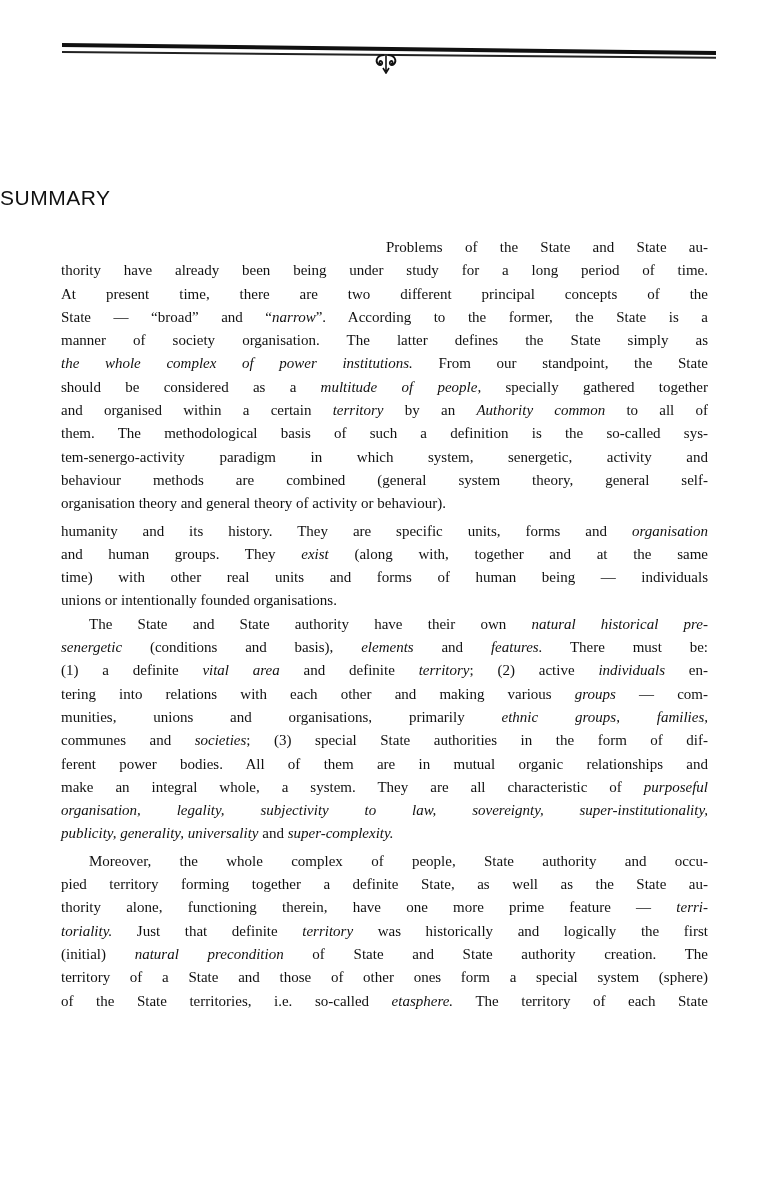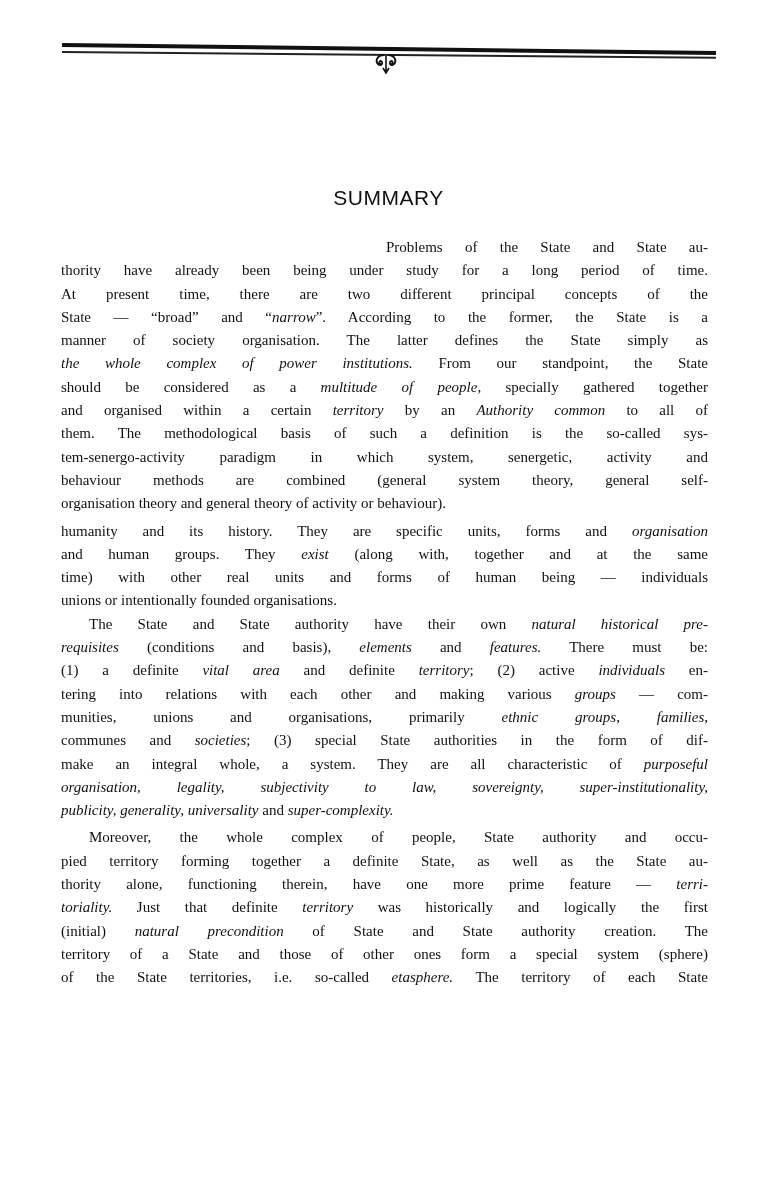--- a/index.html
+++ b/index.html
@@ -4,21 +4,21 @@
 <style>
   html, body { margin: 0; padding: 0; background: #ffffff; }
   body { width: 777px; height: 1185px; position: relative; overflow: hidden;
          font-family: "Liberation Serif", serif; color: #111; }
   .rule-wrap { position: absolute; left: 62px; top: 40px; width: 654px; height: 40px; }
   .rule-thick { position: absolute; left: 0; top: 3px; width: 654px; height: 4px; background: #111;
                 transform: skewY(0.7deg); transform-origin: left; }
   .rule-thin { position: absolute; left: 0; top: 11px; width: 654px; height: 1.5px; background: #222;
                transform: skewY(0.5deg); transform-origin: left; }
   .ornament { position: absolute; left: 311px; top: 12px; width: 26px; height: 22px; }
-  .title { position: absolute; left: 0; width: 777px; top: 186px; text-align: center;
+  .title { position: absolute; left: 0; width: 777px; top: 186px; 
            font-family: "Liberation Sans", sans-serif; font-size: 21px; letter-spacing: 0.5px; }
   .text { position: absolute; left: 61px; width: 647px; top: 236px;
           font-size: 15px; line-height: 23.3px; text-align: justify; }
   .text p { margin: 0; }
   .line { display: block; text-align: justify; text-align-last: justify; white-space: nowrap; }
   .last { text-align-last: left; }
   i { font-style: italic; }
 </style>
 </head>
 <body>
@@ -51,25 +51,26 @@
     <span class="line last">organisation theory and general theory of activity or behaviour).</span>
   </p>
   <p style="margin-top:4px">
     <span class="line">humanity and its history. They are specific units, forms and <i>organisation</i></span>
     <span class="line">and human groups. They <i>exist</i> (along with, together and at the same</span>
     <span class="line">time) with other real units and forms of human being — individuals</span>
     <span class="line last">unions or intentionally founded organisations.</span>
   </p>
   <p style="">
     <span class="line" style="padding-left:28px">The State and State authority have their own <i>natural historical pre-</i></span>
-    <span class="line"><i>requisites</i> (conditions and basis), <i>elements</i> and <i>features.</i> There must be:</span>
+    <span class="line"><i>senergetic</i> (conditions and basis), <i>elements</i> and <i>features.</i> There must be:</span>
     <span class="line">(1) a definite <i>vital area</i> and definite <i>territory</i>; (2) active <i>individuals</i> en-</span>
     <span class="line">tering into relations with each other and making various <i>groups</i> — com-</span>
     <span class="line">munities, unions and organisations, primarily <i>ethnic groups</i>, <i>families</i>,</span>
     <span class="line">communes and <i>societies</i>; (3) special State authorities in the form of dif-</span>
+    <span class="line">ferent power bodies. All of them are in mutual organic relationships and</span>
     <span class="line">make an integral whole, a system. They are all characteristic of <i>purposeful</i></span>
     <span class="line"><i>organisation, legality, subjectivity to law, sovereignty, super-institutionality,</i></span>
     <span class="line last"><i>publicity, generality, universality</i> and <i>super-complexity.</i></span>
   </p>
   <p style="margin-top:4px">
     <span class="line" style="padding-left:28px">Moreover, the whole complex of people, State authority and occu-</span>
     <span class="line">pied territory forming together a definite State, as well as the State au-</span>
     <span class="line">thority alone, functioning therein, have one more prime feature — <i>terri-</i></span>
     <span class="line"><i>toriality.</i> Just that definite <i>territory</i> was historically and logically the first</span>
     <span class="line">(initial) <i>natural precondition</i> of State and State authority creation. The</span>

